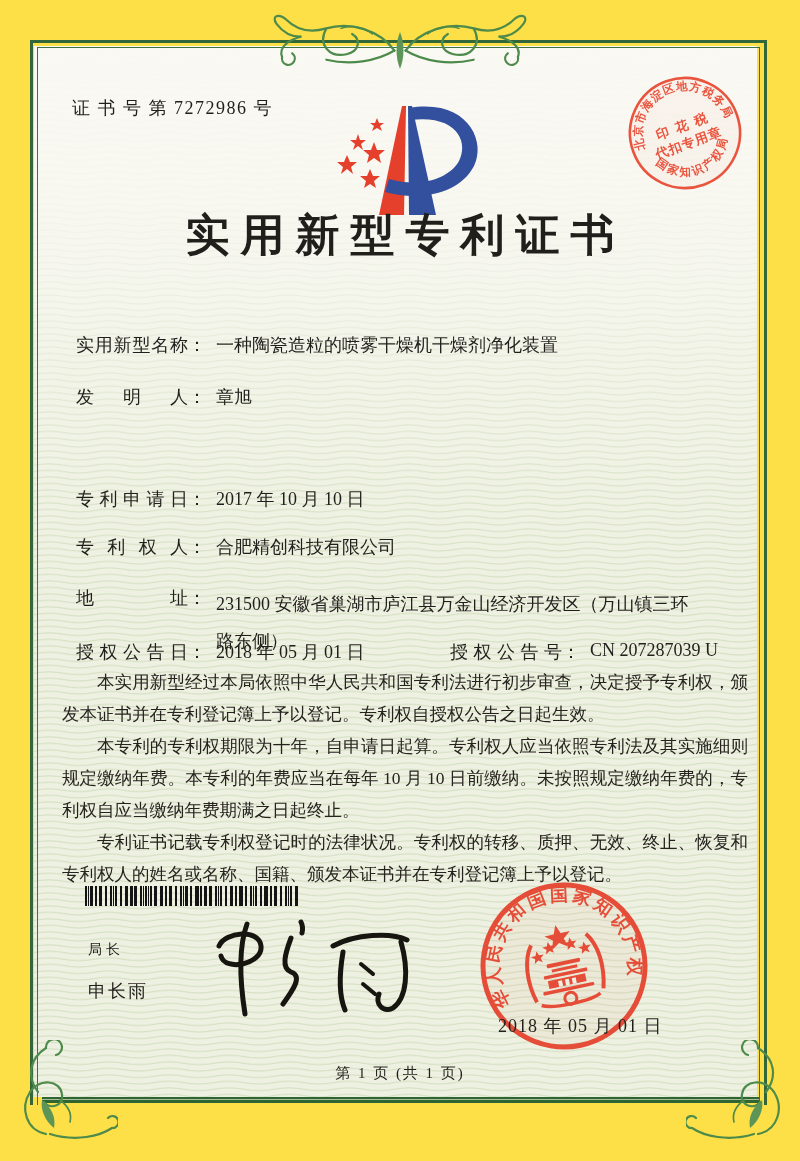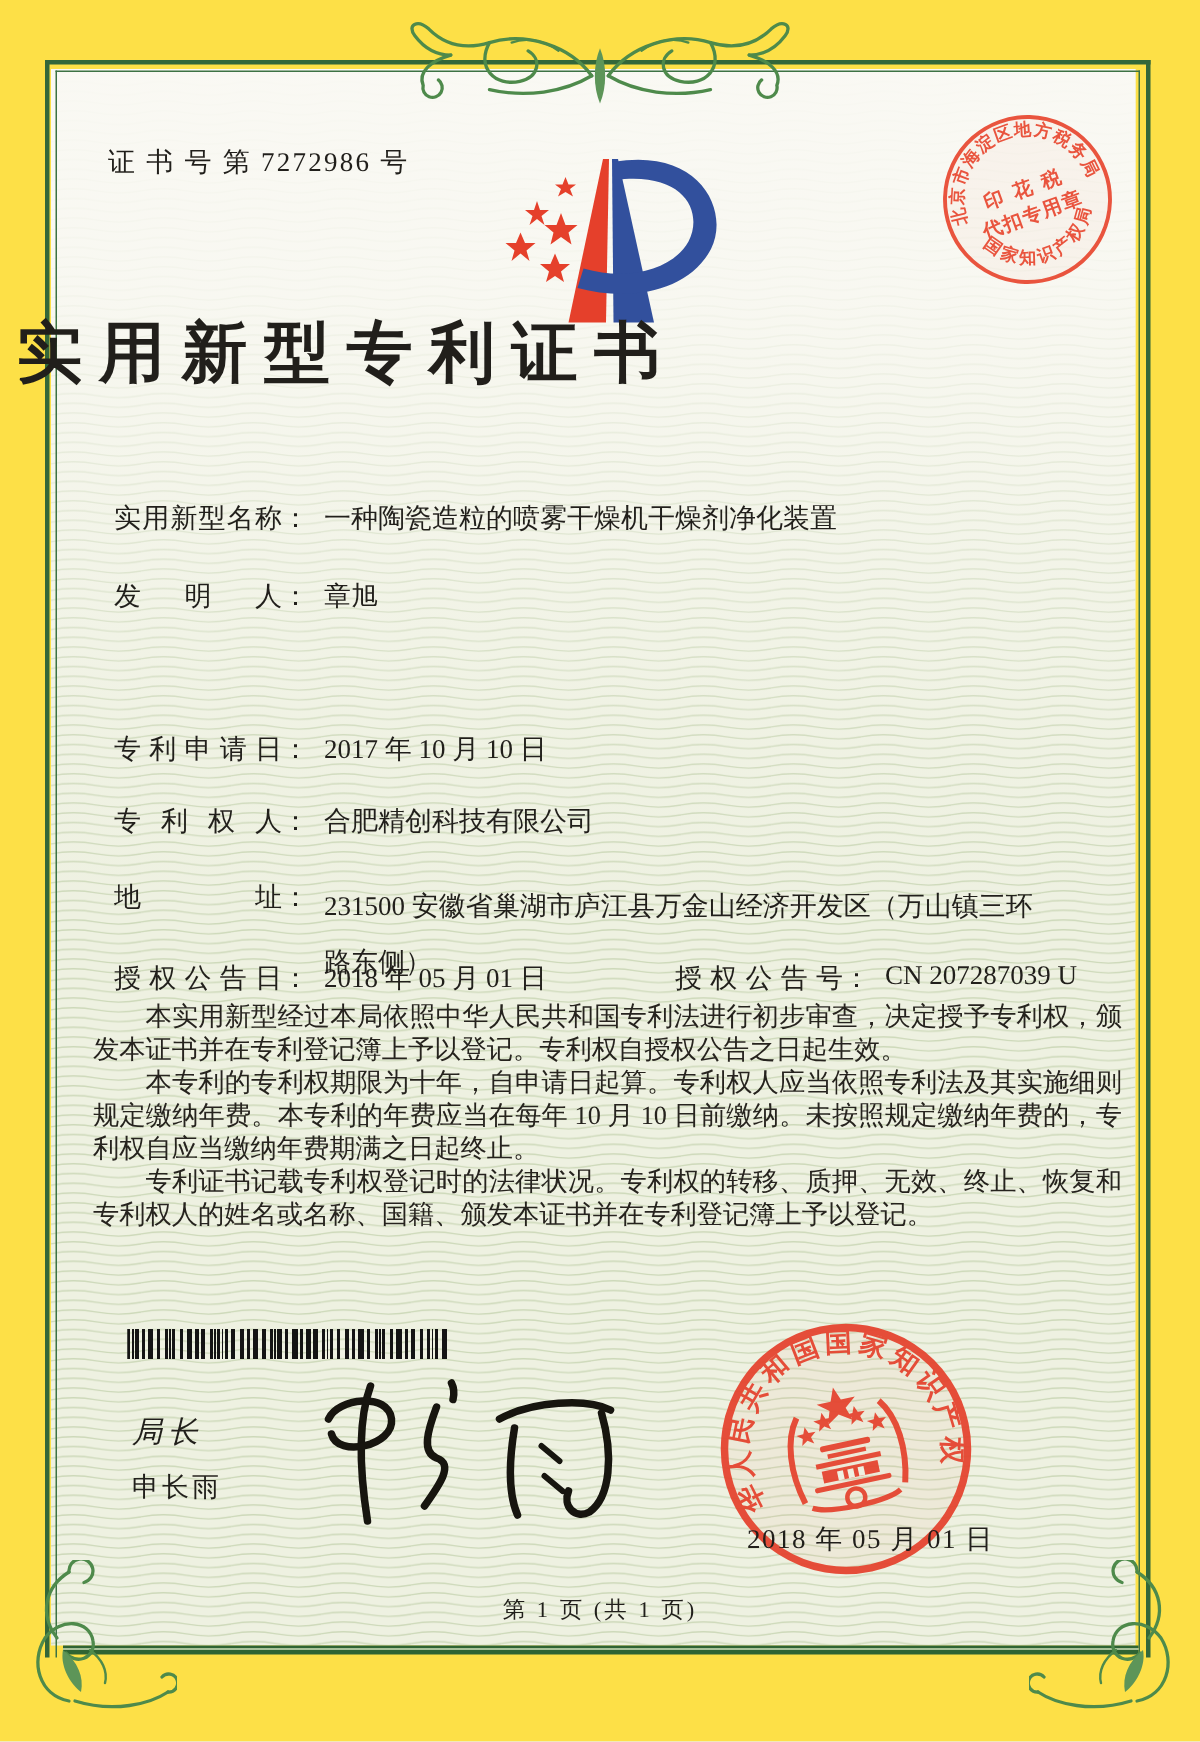--- a/index.html
+++ b/index.html
@@ -26,41 +26,41 @@
   .waves{position:absolute;left:34px;top:46px;width:723px;height:1051px;z-index:1;background:#eef1e1;}
   .waves svg{display:block;}
   .fade{
     position:absolute;left:34px;top:46px;width:723px;height:1051px;z-index:2;
     background:linear-gradient(180deg,rgba(250,249,244,.97) 0%,rgba(250,249,244,.85) 14%,rgba(250,249,244,.45) 28%,rgba(250,249,244,.12) 42%,rgba(250,249,244,0) 55%);
   }
   .z{position:absolute;z-index:4;}
   
   .cert-no{left:72px;top:96px;font-size:18px;letter-spacing:1.5px;}
   .logo{left:318px;top:92px;}
-  .title{left:0;top:206px;width:800px;font-size:44px;font-weight:bold;letter-spacing:11px;text-indent:11px;}
+  .title{left:0;top:206px;width:800px;text-align:center;font-size:44px;font-weight:bold;letter-spacing:11px;text-indent:11px;}
   
   .frow{left:76px;font-size:18px;white-space:nowrap;}
   .f-label{display:inline-block;width:112px;text-align:justify;text-align-last:justify;vertical-align:top;}
   .f-colon{vertical-align:top;}
   .f-value{margin-left:10px;vertical-align:top;}
   .f-value.wrap{display:inline-block;white-space:normal;width:480px;line-height:37px;}
   .grant-right{position:absolute;left:374px;top:0;}
   
-  .paras{left:62px;top:666px;width:686px;font-size:17.5px;line-height:22px;text-align:justify;color:#26231e;}
+  .paras{left:62px;top:666px;width:686px;font-size:17.5px;line-height:32px;text-align:justify;color:#26231e;}
   .paras p{margin:0;text-indent:2em;}
   
   .barcode{
     left:85px;top:886px;width:213px;height:20px;
     background:
       repeating-linear-gradient(90deg,#141414 0 2px,rgba(0,0,0,0) 2px 5px),
       repeating-linear-gradient(90deg,#141414 0 1px,rgba(0,0,0,0) 1px 7px),
       repeating-linear-gradient(90deg,rgba(0,0,0,0) 0 3px,#141414 3px 4px,rgba(0,0,0,0) 4px 11px);
   }
   
-  .officer-title{left:88px;top:941px;font-size:20px;letter-spacing:4px;font-style:italic;}
+  .officer-title{left:88px;top:941px;font-size:14px;letter-spacing:4px;}
   .officer-name{left:88px;top:979px;font-size:18px;letter-spacing:2px;}
   .sig{left:195px;top:912px;}
   
   .tax-stamp{left:620px;top:68px;z-index:5;}
   .cnipa-seal{left:474px;top:876px;z-index:5;}
   .seal-date{left:498px;top:1014px;font-size:18px;letter-spacing:1px;z-index:6;}
   
   .footer{left:0;top:1064px;width:800px;text-align:center;font-size:15px;letter-spacing:2px;}
   .ornament-top{left:258px;top:10px;z-index:4;}
   .corner-bl{left:14px;top:1040px;z-index:4;}

